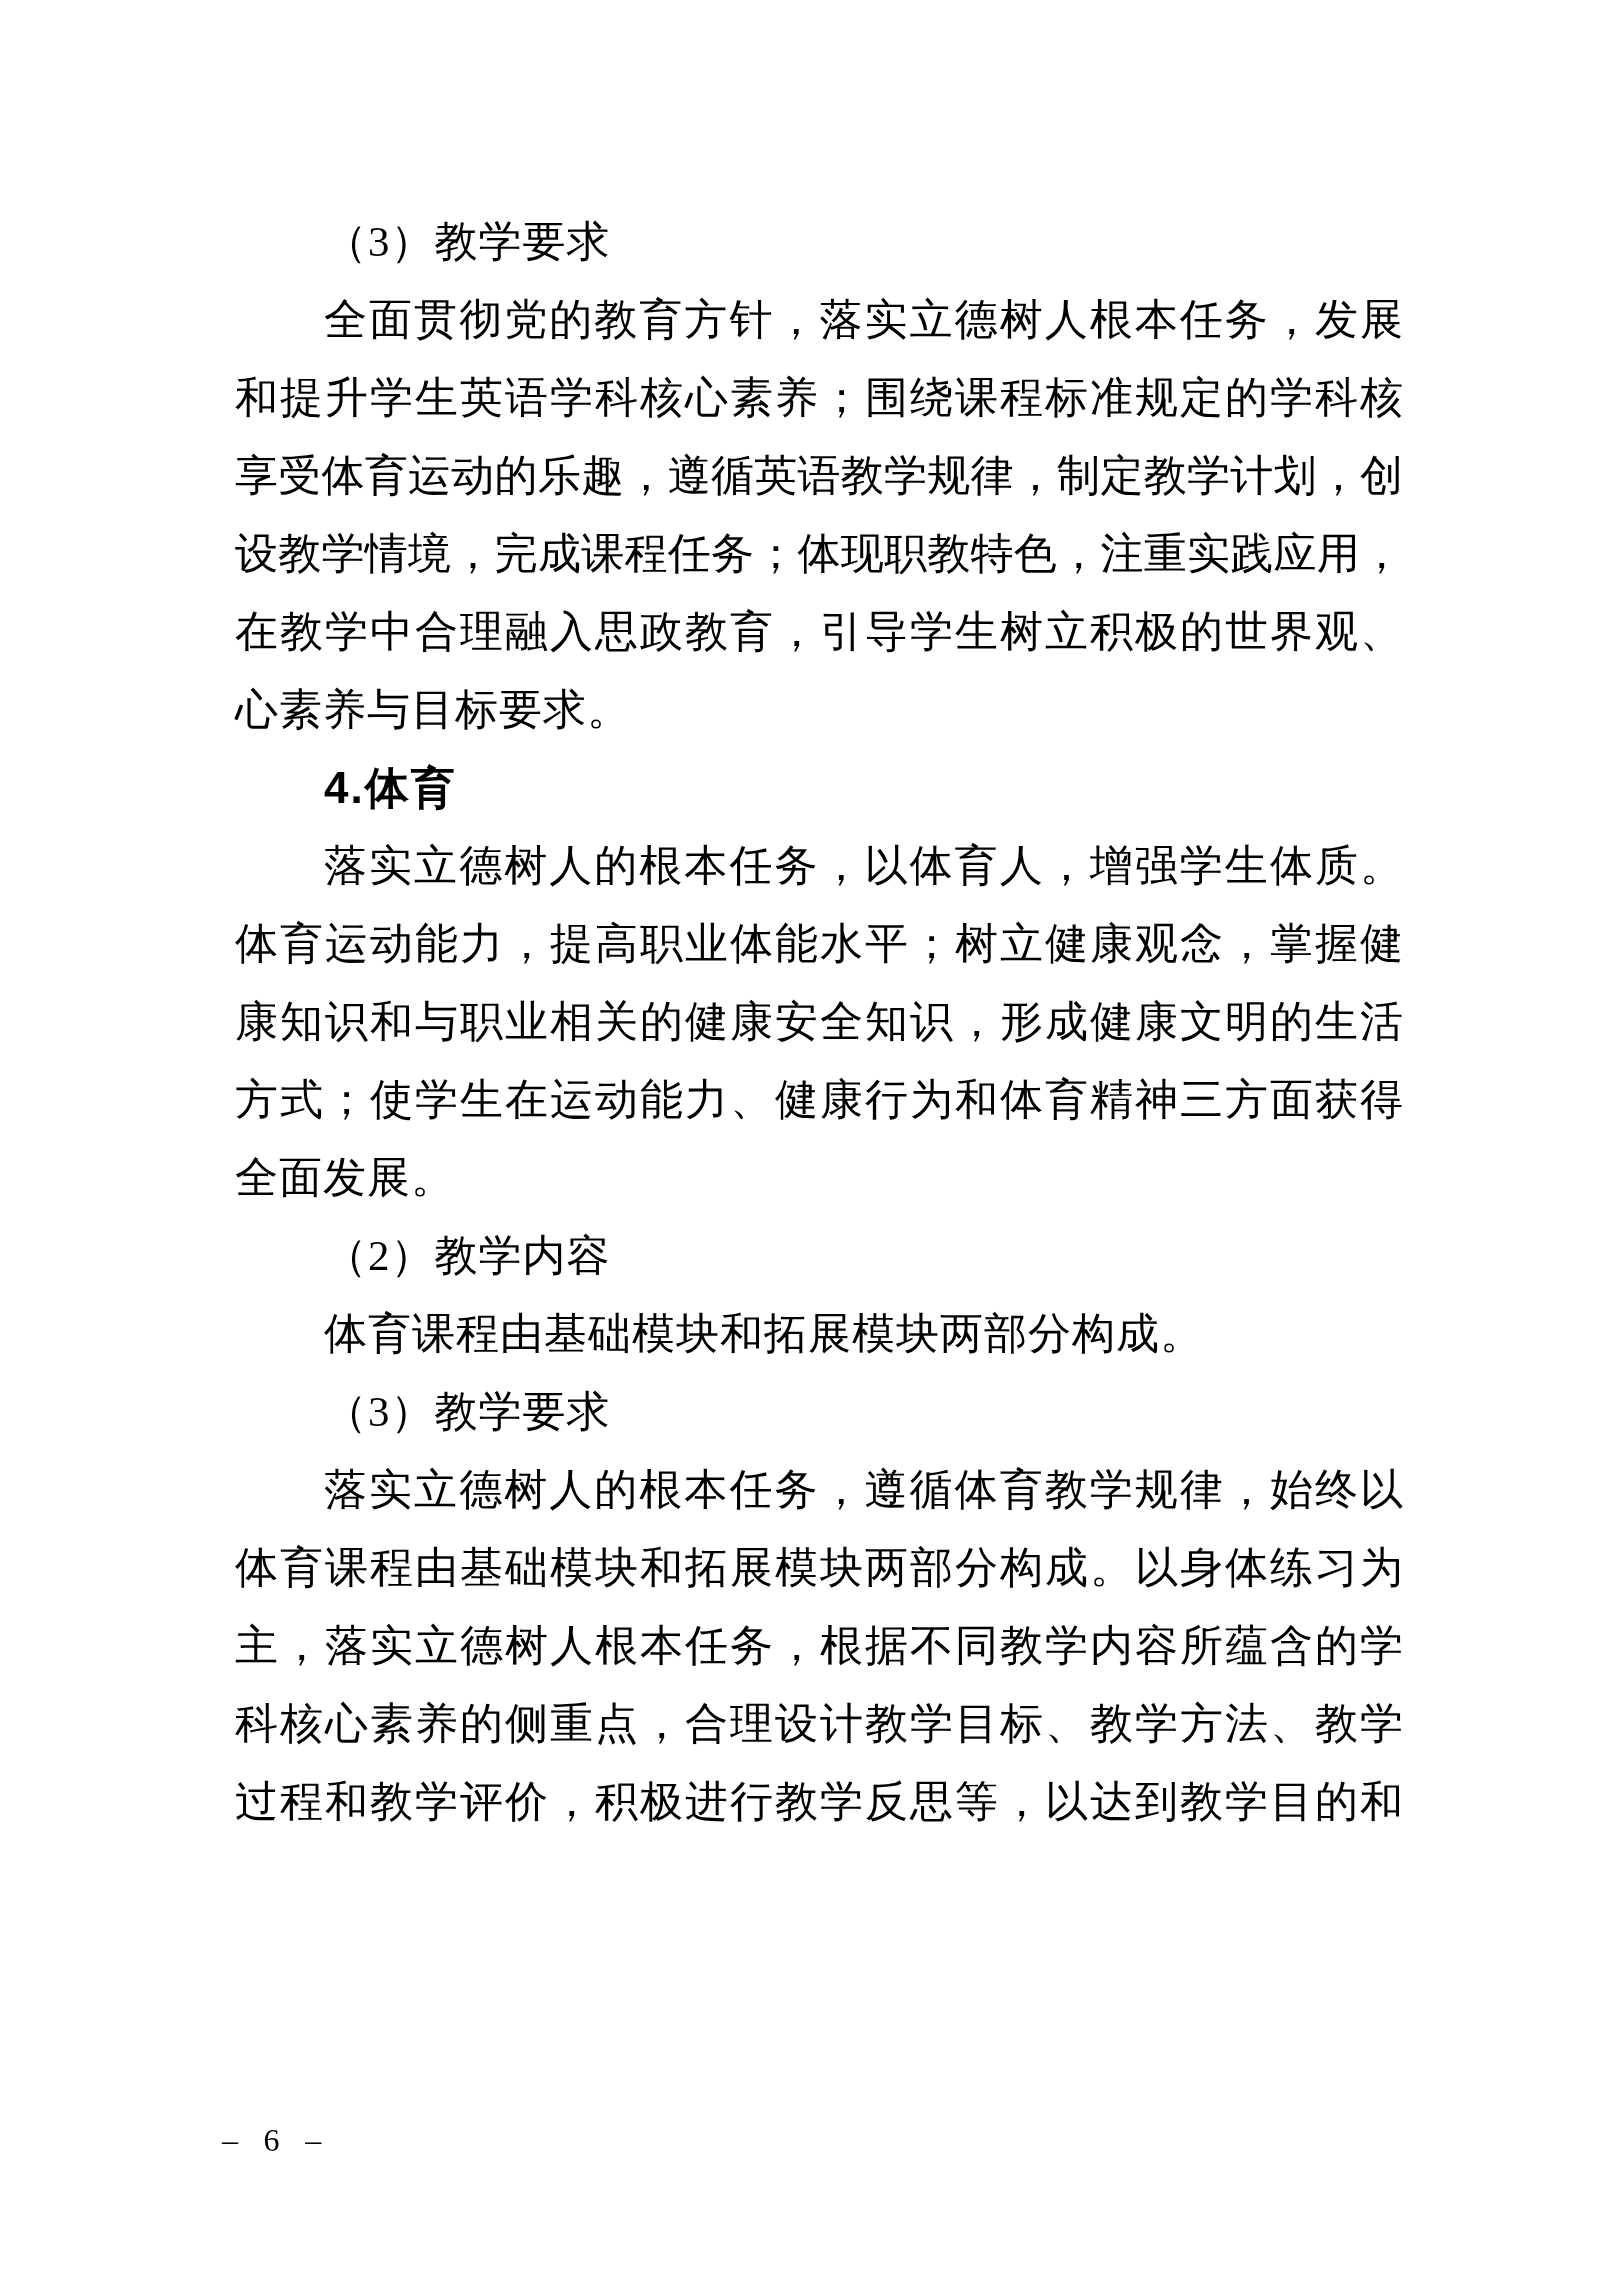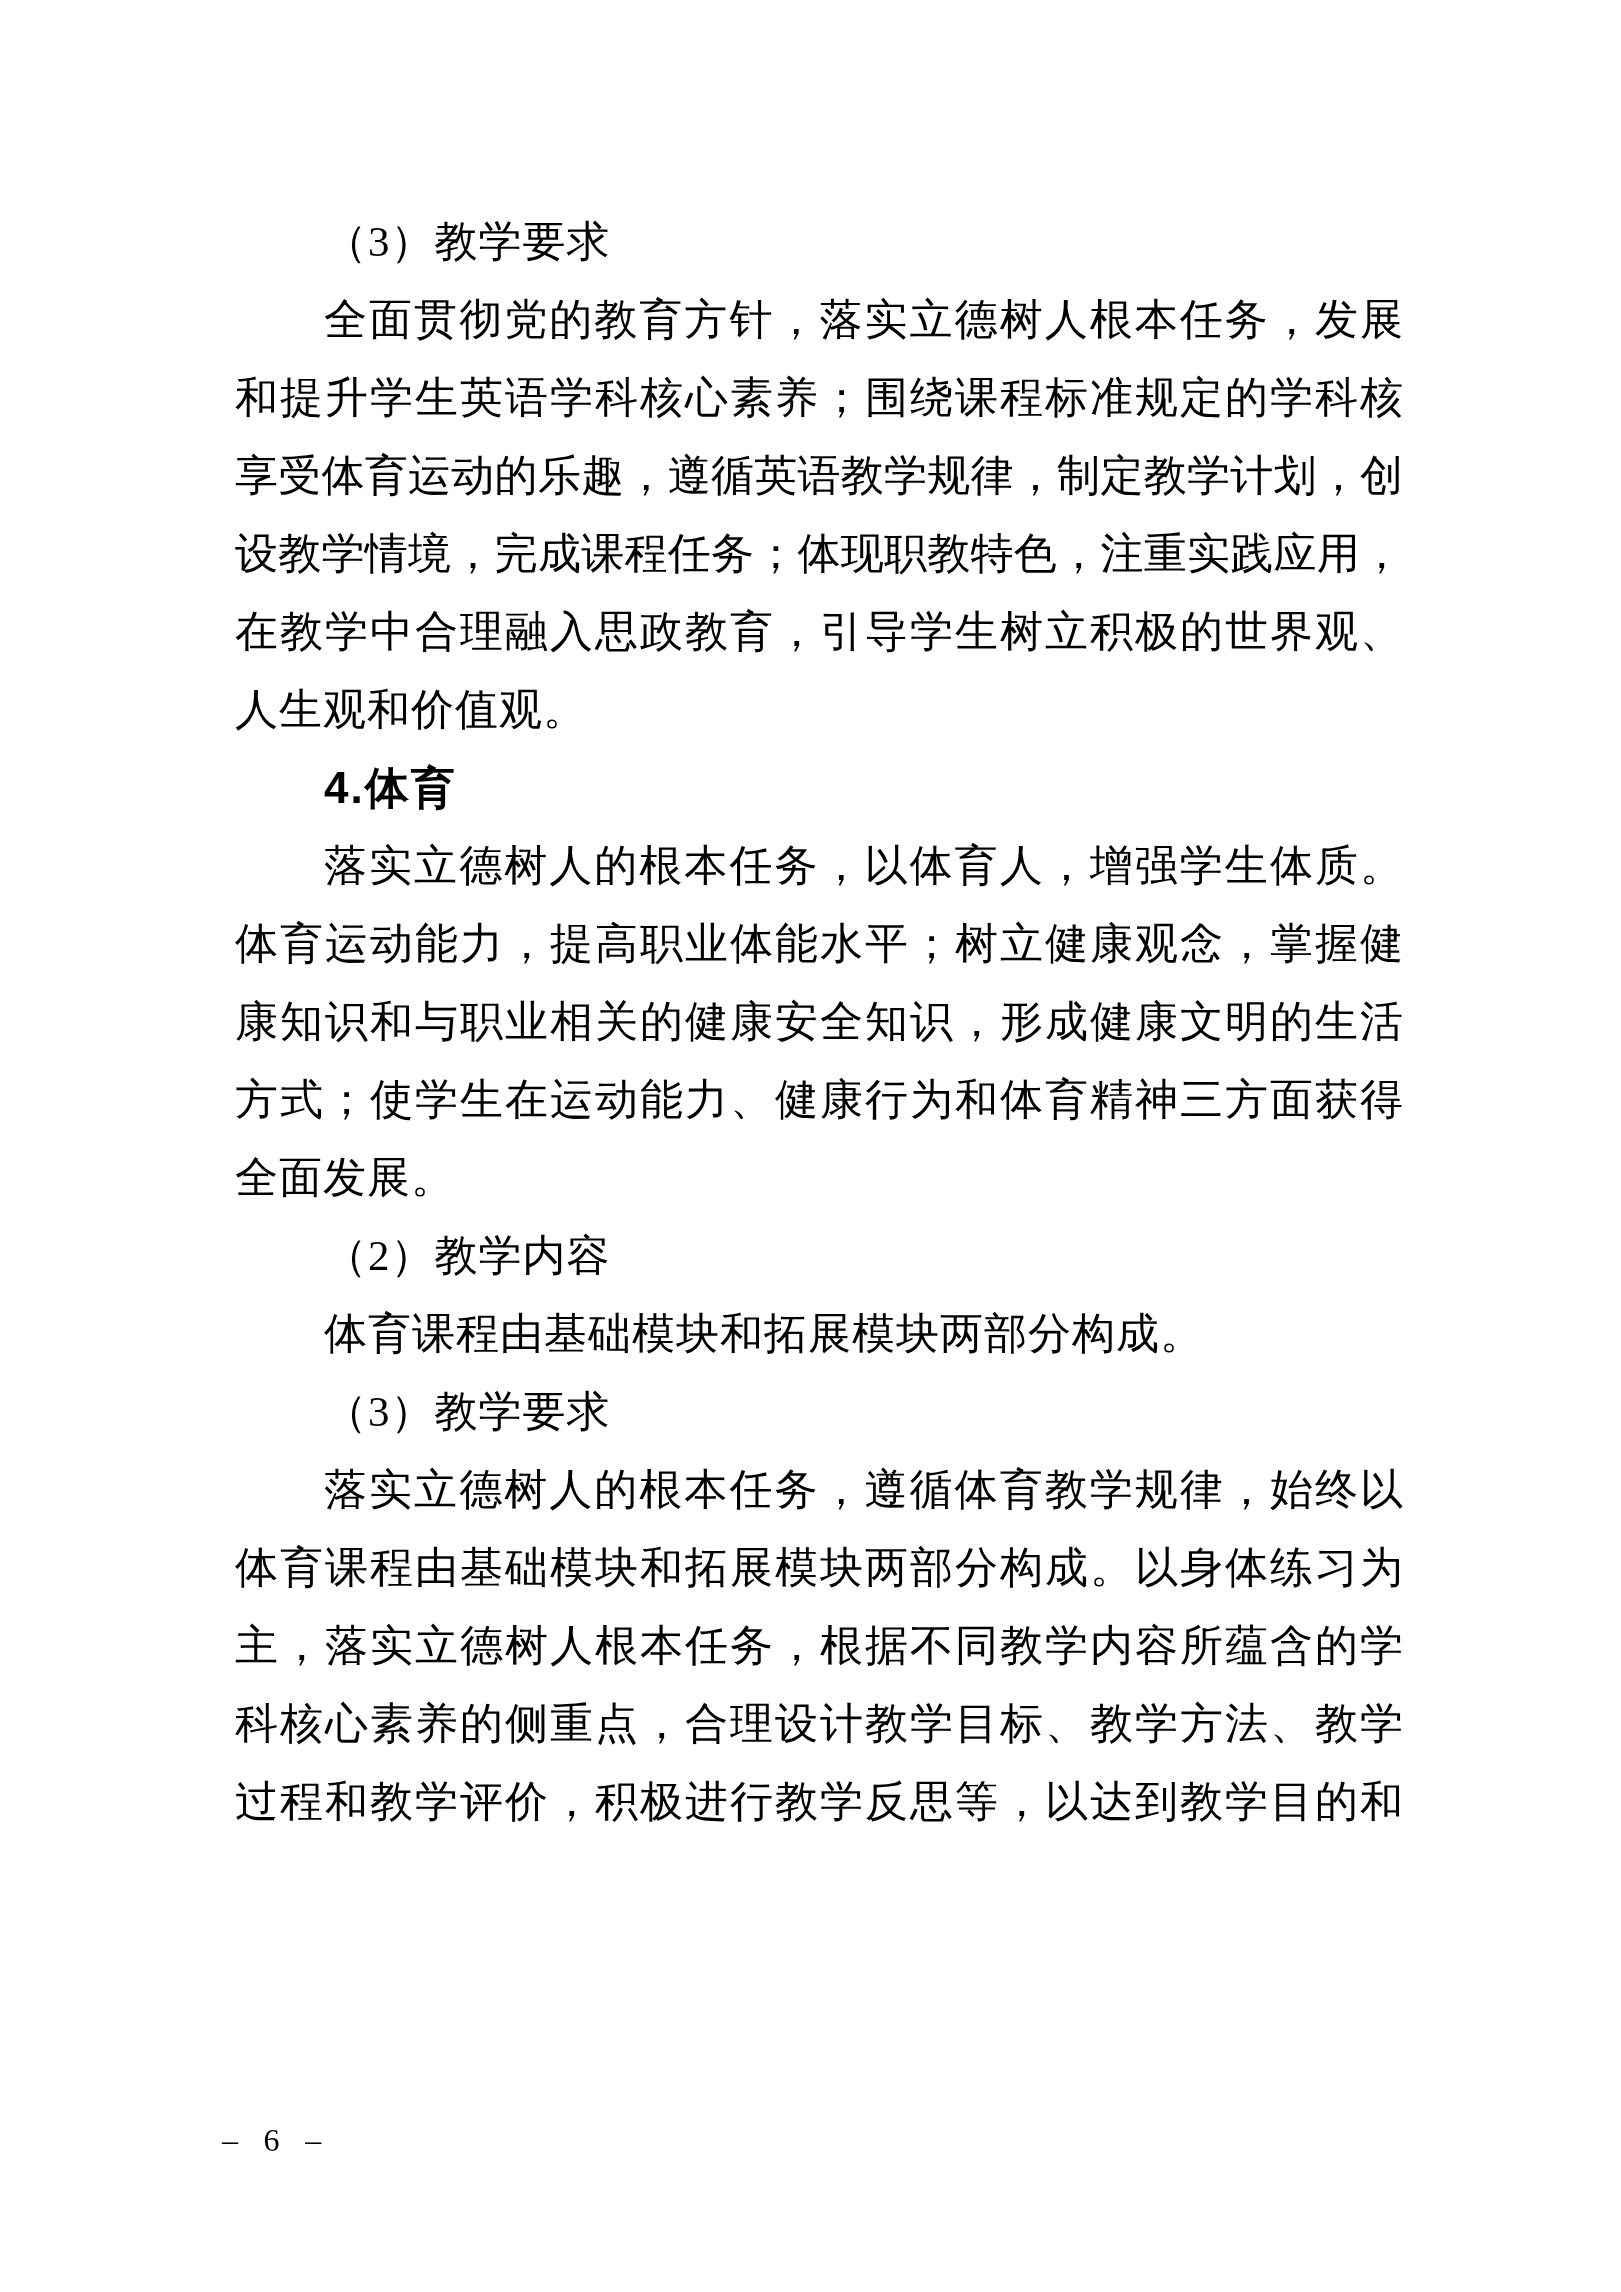--- a/index.html
+++ b/index.html
@@ -65,21 +65,21 @@
 <body>
 
 <div class="page">
   <div class="content">
     <div class="ln ind">（3）教学要求</div>
     <div class="ln ind j">全面贯彻党的教育方针，落实立德树人根本任务，发展</div>
     <div class="ln j">和提升学生英语学科核心素养；围绕课程标准规定的学科核</div>
     <div class="ln j">享受体育运动的乐趣，遵循英语教学规律，制定教学计划，创</div>
     <div class="ln j">设教学情境，完成课程任务；体现职教特色，注重实践应用，</div>
     <div class="ln j">在教学中合理融入思政教育，引导学生树立积极的世界观、</div>
-    <div class="ln">人生观和价值观。</div>
+    <div class="ln">心素养与目标要求。</div>
     <div class="ln ind hb">4.体育</div>
     <div class="ln ind j">落实立德树人的根本任务，以体育人，增强学生体质。</div>
     <div class="ln j">体育运动能力，提高职业体能水平；树立健康观念，掌握健</div>
     <div class="ln j">康知识和与职业相关的健康安全知识，形成健康文明的生活</div>
     <div class="ln j">方式；使学生在运动能力、健康行为和体育精神三方面获得</div>
     <div class="ln">全面发展。</div>
     <div class="ln ind">（2）教学内容</div>
     <div class="ln ind">体育课程由基础模块和拓展模块两部分构成。</div>
     <div class="ln ind">（3）教学要求</div>
     <div class="ln ind j">落实立德树人的根本任务，遵循体育教学规律，始终以</div>

